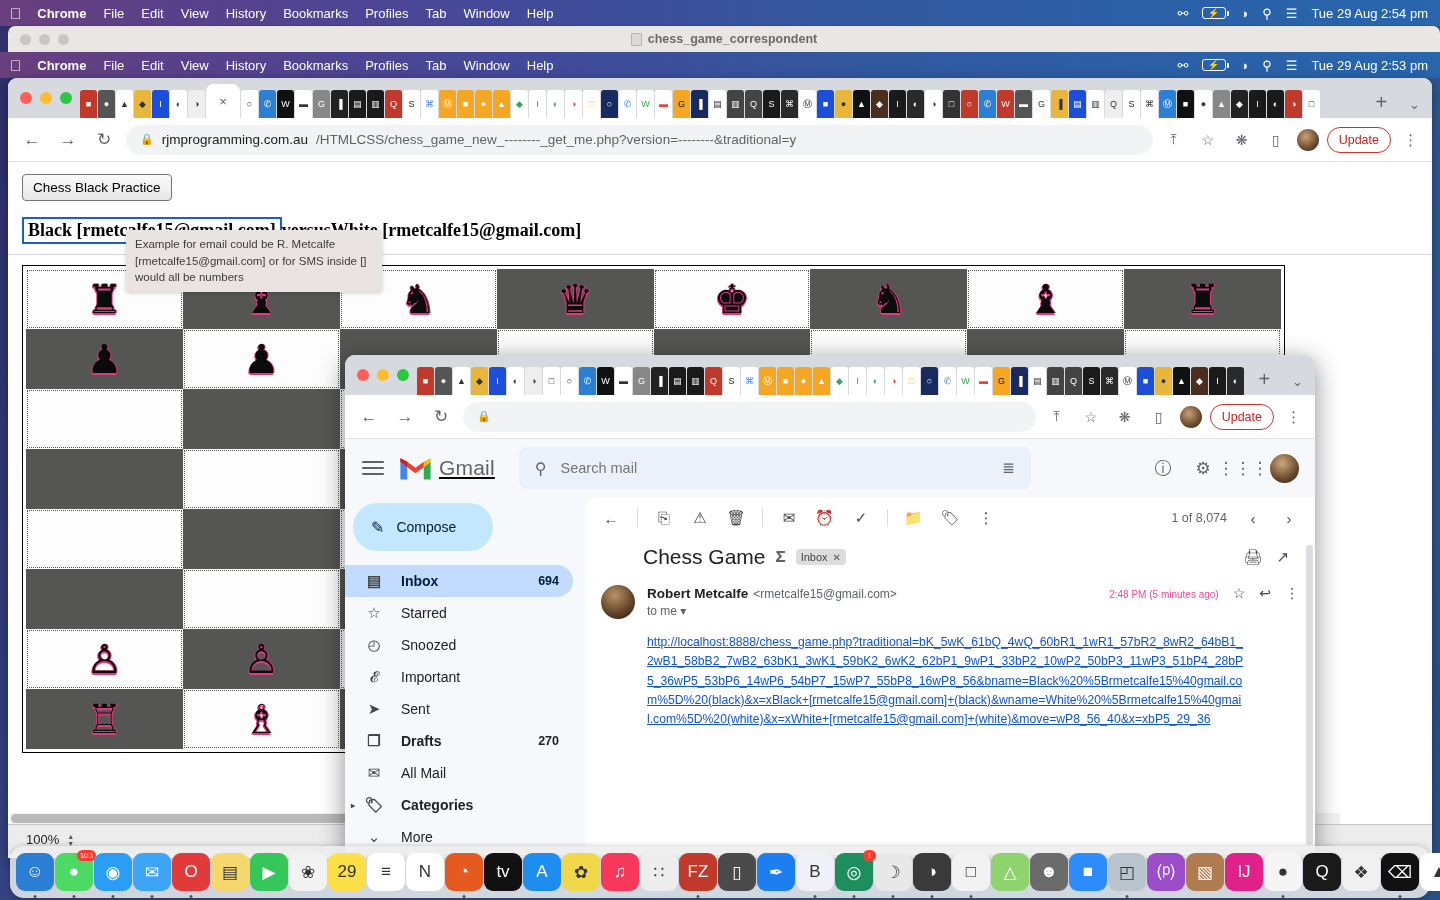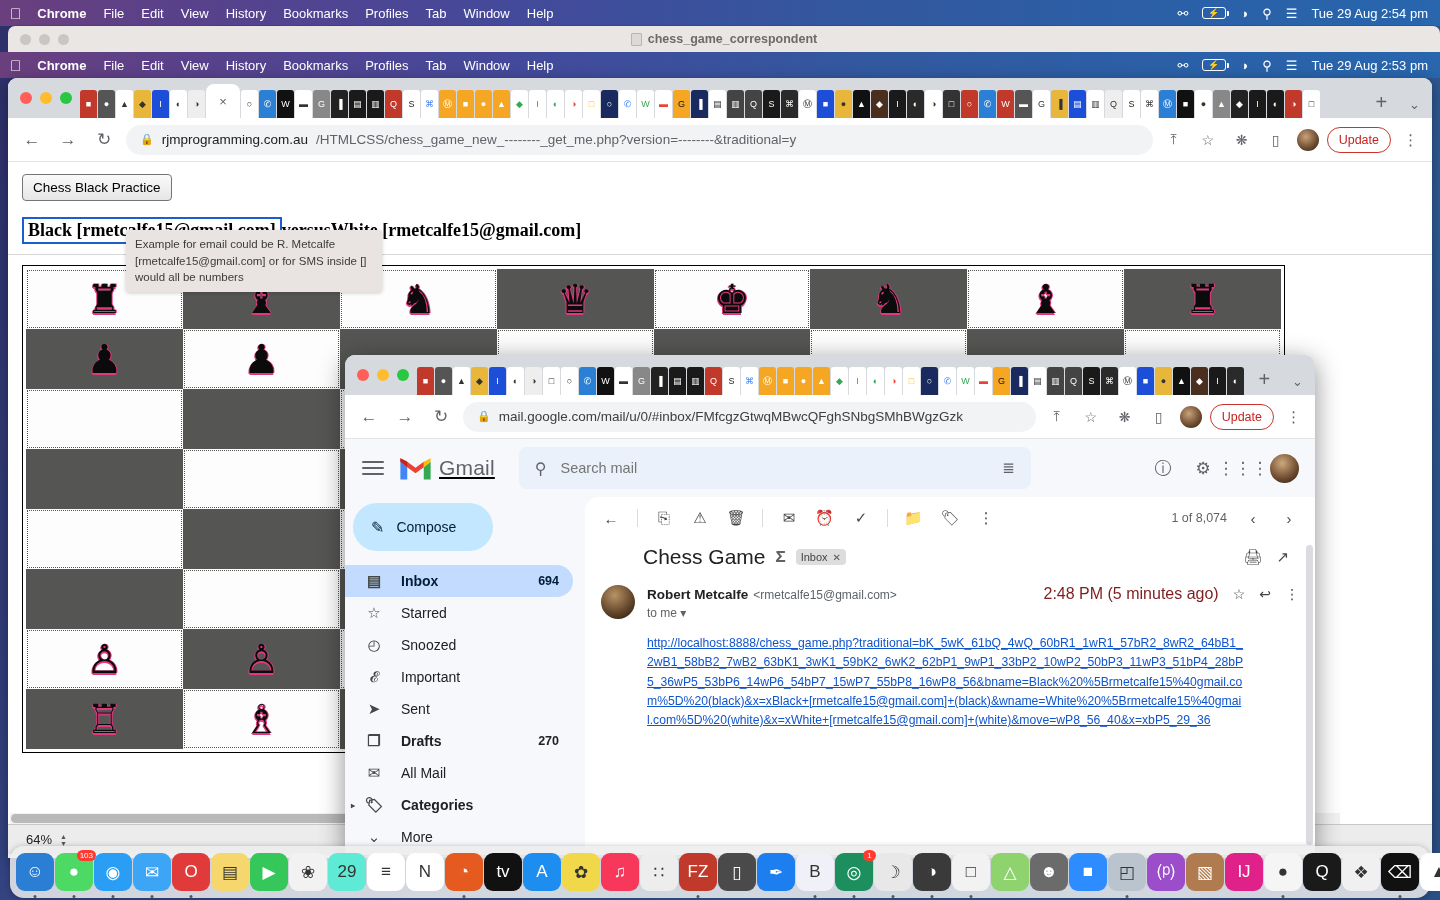--- a/index.html
+++ b/index.html
@@ -206,21 +206,21 @@
   .chip-x { font-size: 10px; color:#555; }
   .subj-right { margin-left:auto; display:flex; gap:14px; padding-right: 10px; color:#444746; font-size:15px; }
 
   .sender-row { display:flex; padding: 16px 16px 0 16px; gap: 12px; }
   .sender-av { width:34px;height:34px;border-radius:50%; flex:0 0 auto;
     background: radial-gradient(circle at 40% 30%, #b99367, #5e4127 60%, #1f1710); }
   .sender-main { flex:1; }
   .sender-line { display:flex; align-items:baseline; }
   .sender-name { font-size: 13.5px; font-weight: bold; color:#202124; }
   .sender-mail { font-size: 12px; color:#5f6368; margin-left: 5px; }
-  .sender-time { margin-left:auto; font-size: 16px; color:#7f1d1d; }
+  .sender-time { margin-left:auto; font-size: 10px; color:#ec4899; }
   .sr-ico { margin-left: 14px; font-size: 14px; color:#444746; }
   .to-me { font-size: 12px; color:#5f6368; margin-top: 3px; }
   .mail-body { padding: 14px 16px 0 62px; }
   .mail-link { font-size: 12.2px; line-height: 1.58; color:#1155cc; text-decoration: underline;
                word-break: break-all; display:block; max-width: 600px; }
   .gm-scroll { position:absolute; right:2px; top: 48px; width: 7px; height: 300px;
                background:#dadce0; border-radius: 4px; }
 
   
   .dock {
@@ -502,21 +502,21 @@
             <div class="sq light"></div>
             <div class="sq dark"></div>
             <div class="sq light"></div>
           </div>
       </div>
 
       <div class="hscroll">
           <i></i>
         </div>
       <div class="zoom-bar">
-        <span class="zoom-val">64%</span>
+        <span class="zoom-val">100%</span>
         <span class="stepper">
             <span>▲</span>
             <span>▼</span>
           </span>
       </div>
     </div>
   </div>
 
   <div class="chrome-win2">
     <div class="chrome-tabstrip">
@@ -575,21 +575,20 @@
         </span>
       <span class="newtab-btn">+</span>
       <span class="chev-btn">⌄</span>
     </div>
     <div class="chrome-toolbar">
       <span class="navbtn">←</span>
       <span class="navbtn">→</span>
       <span class="navbtn">↻</span>
       <span class="omnibox">
         <span class="lock-ico">🔒</span>
-        <span>mail.google.com/mail/u/0/#inbox/FMfcgzGtwqMBwcQFghSNbgSMhBWgzGzk</span>
       </span>
       <span class="tb-ico">⤒</span>
       <span class="tb-ico">☆</span>
       <span class="tb-ico">❋</span>
       <span class="tb-ico">▯</span>
       <span class="avatar-sm"></span>
       <span class="update-btn">Update</span>
       <span class="kebab">⋮</span>
     </div>
 
@@ -732,21 +731,21 @@
 
   <div class="dock" id="dock">
       <span class="dock-ico" style="background: rgb(42, 127, 212); color: rgb(255, 255, 255);">☺<span class="dot"></span></span>
       <span class="dock-ico" style="background: rgb(76, 217, 100); color: rgb(255, 255, 255);">●<span class="dock-badge">103</span><span class="dot"></span></span>
       <span class="dock-ico" style="background: rgb(42, 158, 244); color: rgb(255, 255, 255);">◉<span class="dot"></span></span>
       <span class="dock-ico" style="background: rgb(61, 165, 245); color: rgb(255, 255, 255);">✉<span class="dot"></span></span>
       <span class="dock-ico" style="background: rgb(224, 58, 58); color: rgb(255, 255, 255);">O<span class="dot"></span></span>
       <span class="dock-ico" style="background: rgb(245, 215, 110); color: rgb(51, 51, 51);">▤</span>
       <span class="dock-ico" style="background: rgb(53, 199, 89); color: rgb(255, 255, 255);">▶</span>
       <span class="dock-ico" style="background: rgb(242, 242, 242); color: rgb(51, 51, 51);">❀</span>
-      <span class="dock-ico" style="background: #5eead4; color: rgb(51, 51, 51);">29</span>
+      <span class="dock-ico" style="background: #fde047; color: rgb(51, 51, 51);">29</span>
       <span class="dock-ico" style="background: rgb(255, 255, 255); color: rgb(51, 51, 51);">≡</span>
       <span class="dock-ico" style="background: rgb(255, 255, 255); color: rgb(51, 51, 51);">N</span>
       <span class="dock-ico" style="background: rgb(229, 91, 31); color: rgb(255, 255, 255);">◔<span class="dot"></span></span>
       <span class="dock-ico" style="background: rgb(17, 17, 17); color: rgb(255, 255, 255);">tv</span>
       <span class="dock-ico" style="background: rgb(29, 142, 240); color: rgb(255, 255, 255);">A</span>
       <span class="dock-ico" style="background: rgb(240, 216, 74); color: rgb(51, 51, 51);">✿</span>
       <span class="dock-ico" style="background: rgb(248, 56, 90); color: rgb(255, 255, 255);">♫</span>
       <span class="dock-ico" style="background: rgb(237, 237, 237); color: rgb(51, 51, 51);">∷</span>
       <span class="dock-ico" style="background: rgb(192, 57, 43); color: rgb(255, 255, 255);">FZ<span class="dot"></span></span>
       <span class="dock-ico" style="background: rgb(74, 74, 74); color: rgb(255, 255, 255);">▯</span>

